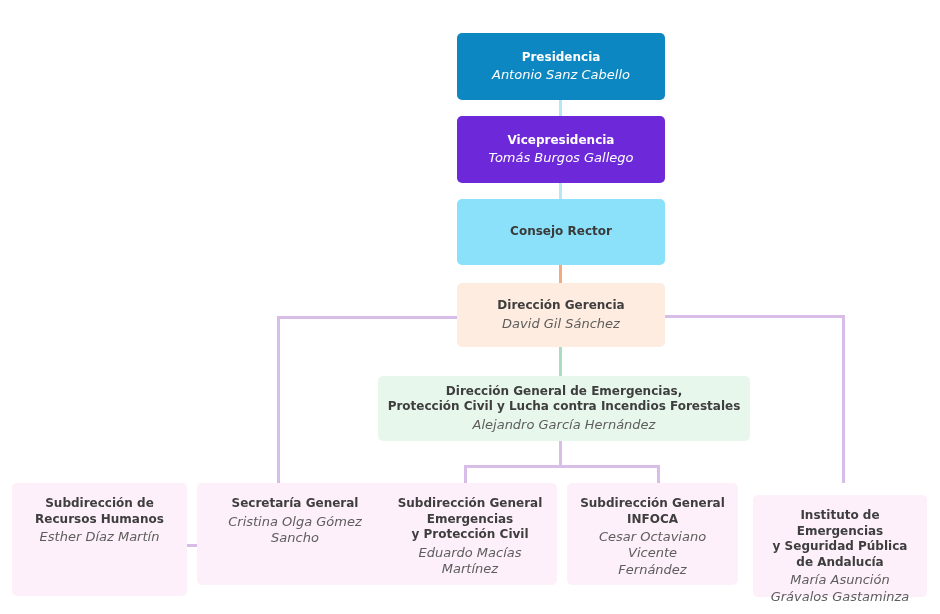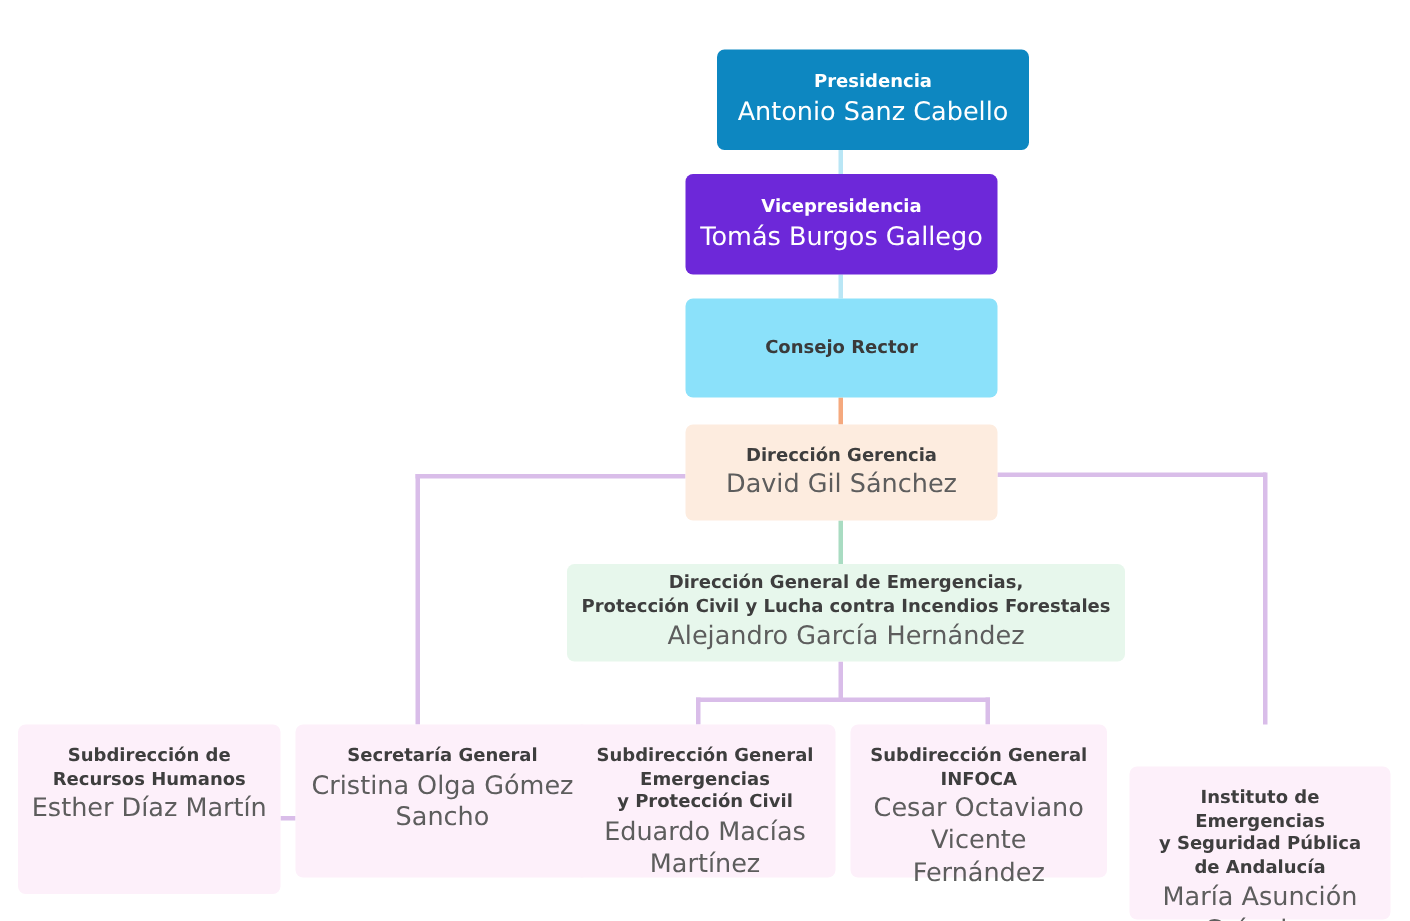--- a/index.html
+++ b/index.html
@@ -23,21 +23,22 @@
     padding: 6px 6px;
   }
   .node .title {
     font-size: 12px;
     font-weight: bold;
     line-height: 1.3;
     white-space: pre-line;
     color: #3e3e3e;
   }
   .node .person {
-    font-size: 17px;
+    font-size: 13px;
+    font-style: italic;
     line-height: 1.25;
     white-space: pre-line;
     color: #5d5d5d;
     margin-top: 2px;
   }
   
   .blue-dark  { background: #0d87c1; }
   .blue-mid   { background: #6d28d9; }
   .blue-light { background: #8be1fa; }
   .peach      { background: #fdecdf; }
@@ -45,30 +46,30 @@
   .pink       { background: #fdf0fa; }
 
   .blue-dark .title, .blue-mid .title { color: #ffffff; }
   .blue-dark .person, .blue-mid .person { color: #ffffff; }
   .blue-light .title { color: #3a3a3a; }
 
   
   .row-node { justify-content: flex-start; padding-top: 13px; }
 
   
-  #node-presidencia      { left: 457px; top: 33px;  width: 208px; height: 67px; margin-left: 21px; }
+  #node-presidencia      { left: 457px; top: 33px;  width: 208px; height: 67px; }
   #node-vicepresidencia  { left: 457px; top: 116px; width: 208px; height: 67px; }
   #node-consejo-rector   { left: 457px; top: 199px; width: 208px; height: 66px; }
   #node-direccion-gerencia { left: 457px; top: 283px; width: 208px; height: 64px; }
   #node-direccion-general  { left: 378px; top: 376px; width: 372px; height: 65px; }
   #node-sub-rrhh         { left: 12px;  top: 483px; width: 175px; height: 113px; }
   #node-secretaria       { left: 197px; top: 483px; width: 196px; height: 102px; }
   #node-sub-emergencias  { left: 383px; top: 483px; width: 174px; height: 102px; }
   #node-sub-infoca       { left: 567px; top: 483px; width: 171px; height: 102px; }
-  #node-instituto        { left: 753px; top: 511px; width: 174px; height: 102px; }
+  #node-instituto        { left: 753px; top: 495px; width: 174px; height: 102px; }
 
   
   .conn { position: absolute; }
   .c-blue   { background: #b9e6f5; }
   .c-orange { background: #f5a97e; }
   .c-green  { background: #a9dcc2; }
   .c-lav    { background: #d9bde9; }
 
   #conn-pres-vice   { left: 559px; top: 100px; width: 3px; height: 16px; }
   #conn-vice-consejo{ left: 559px; top: 183px; width: 3px; height: 16px; }

